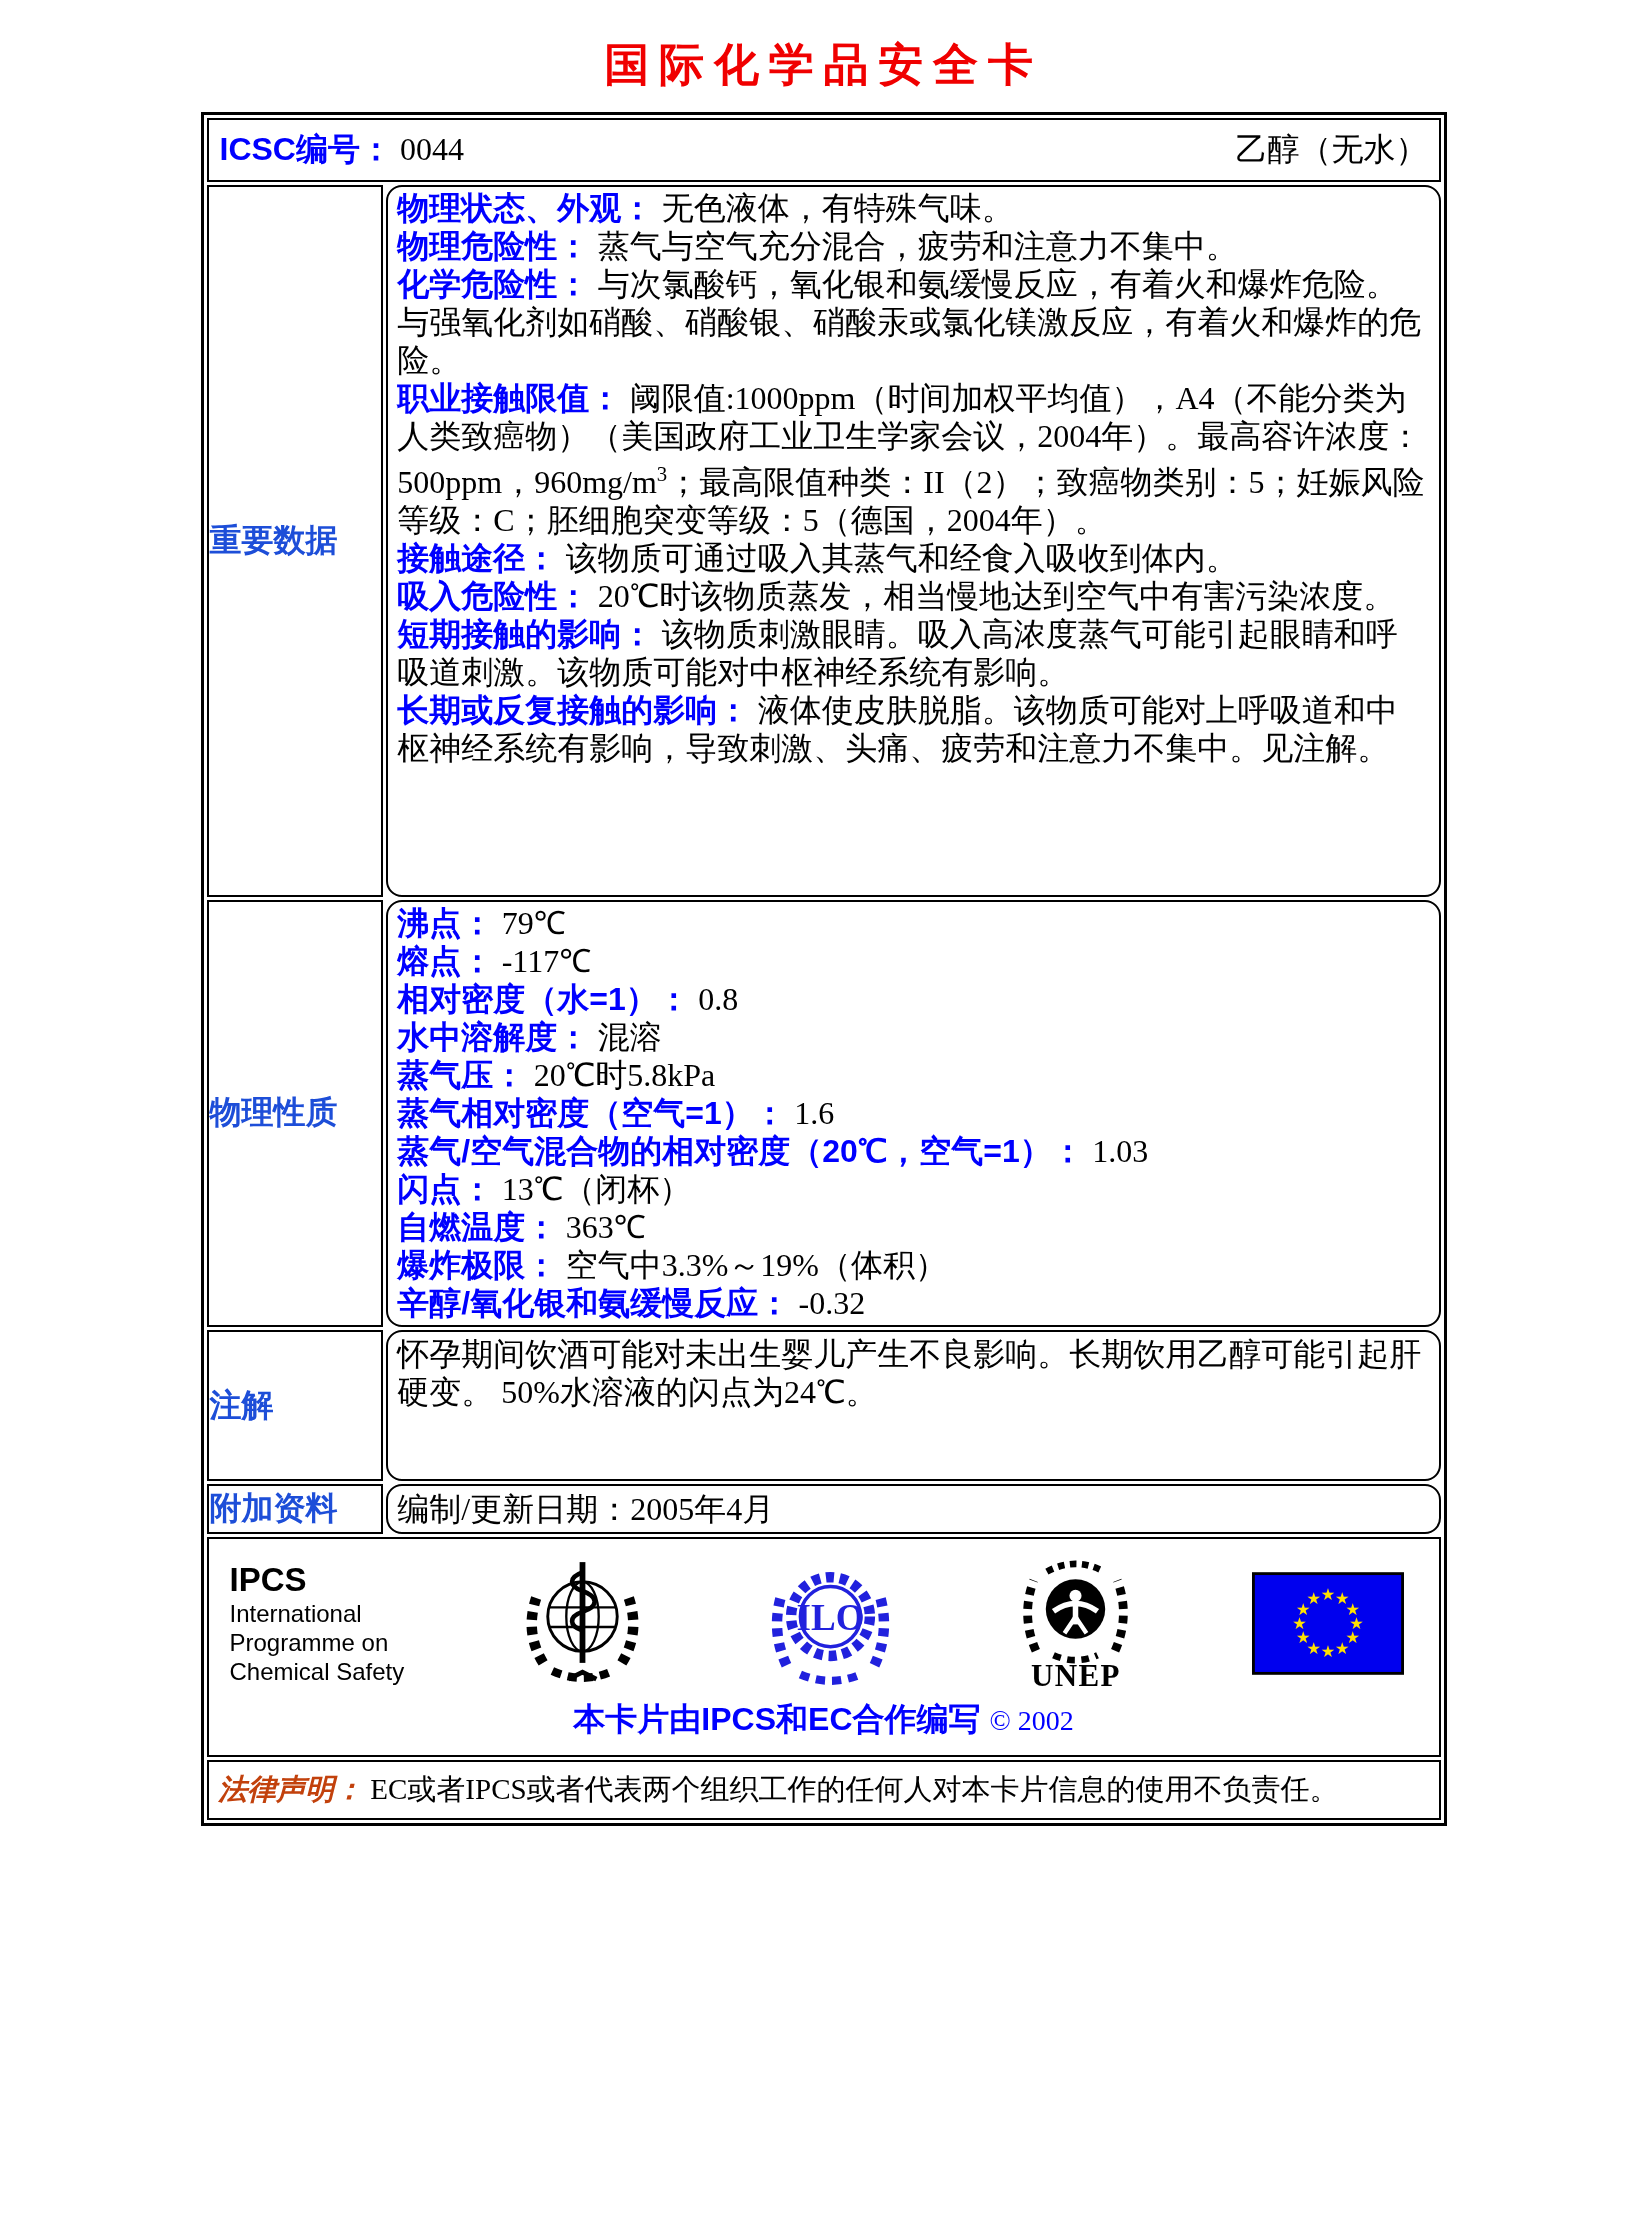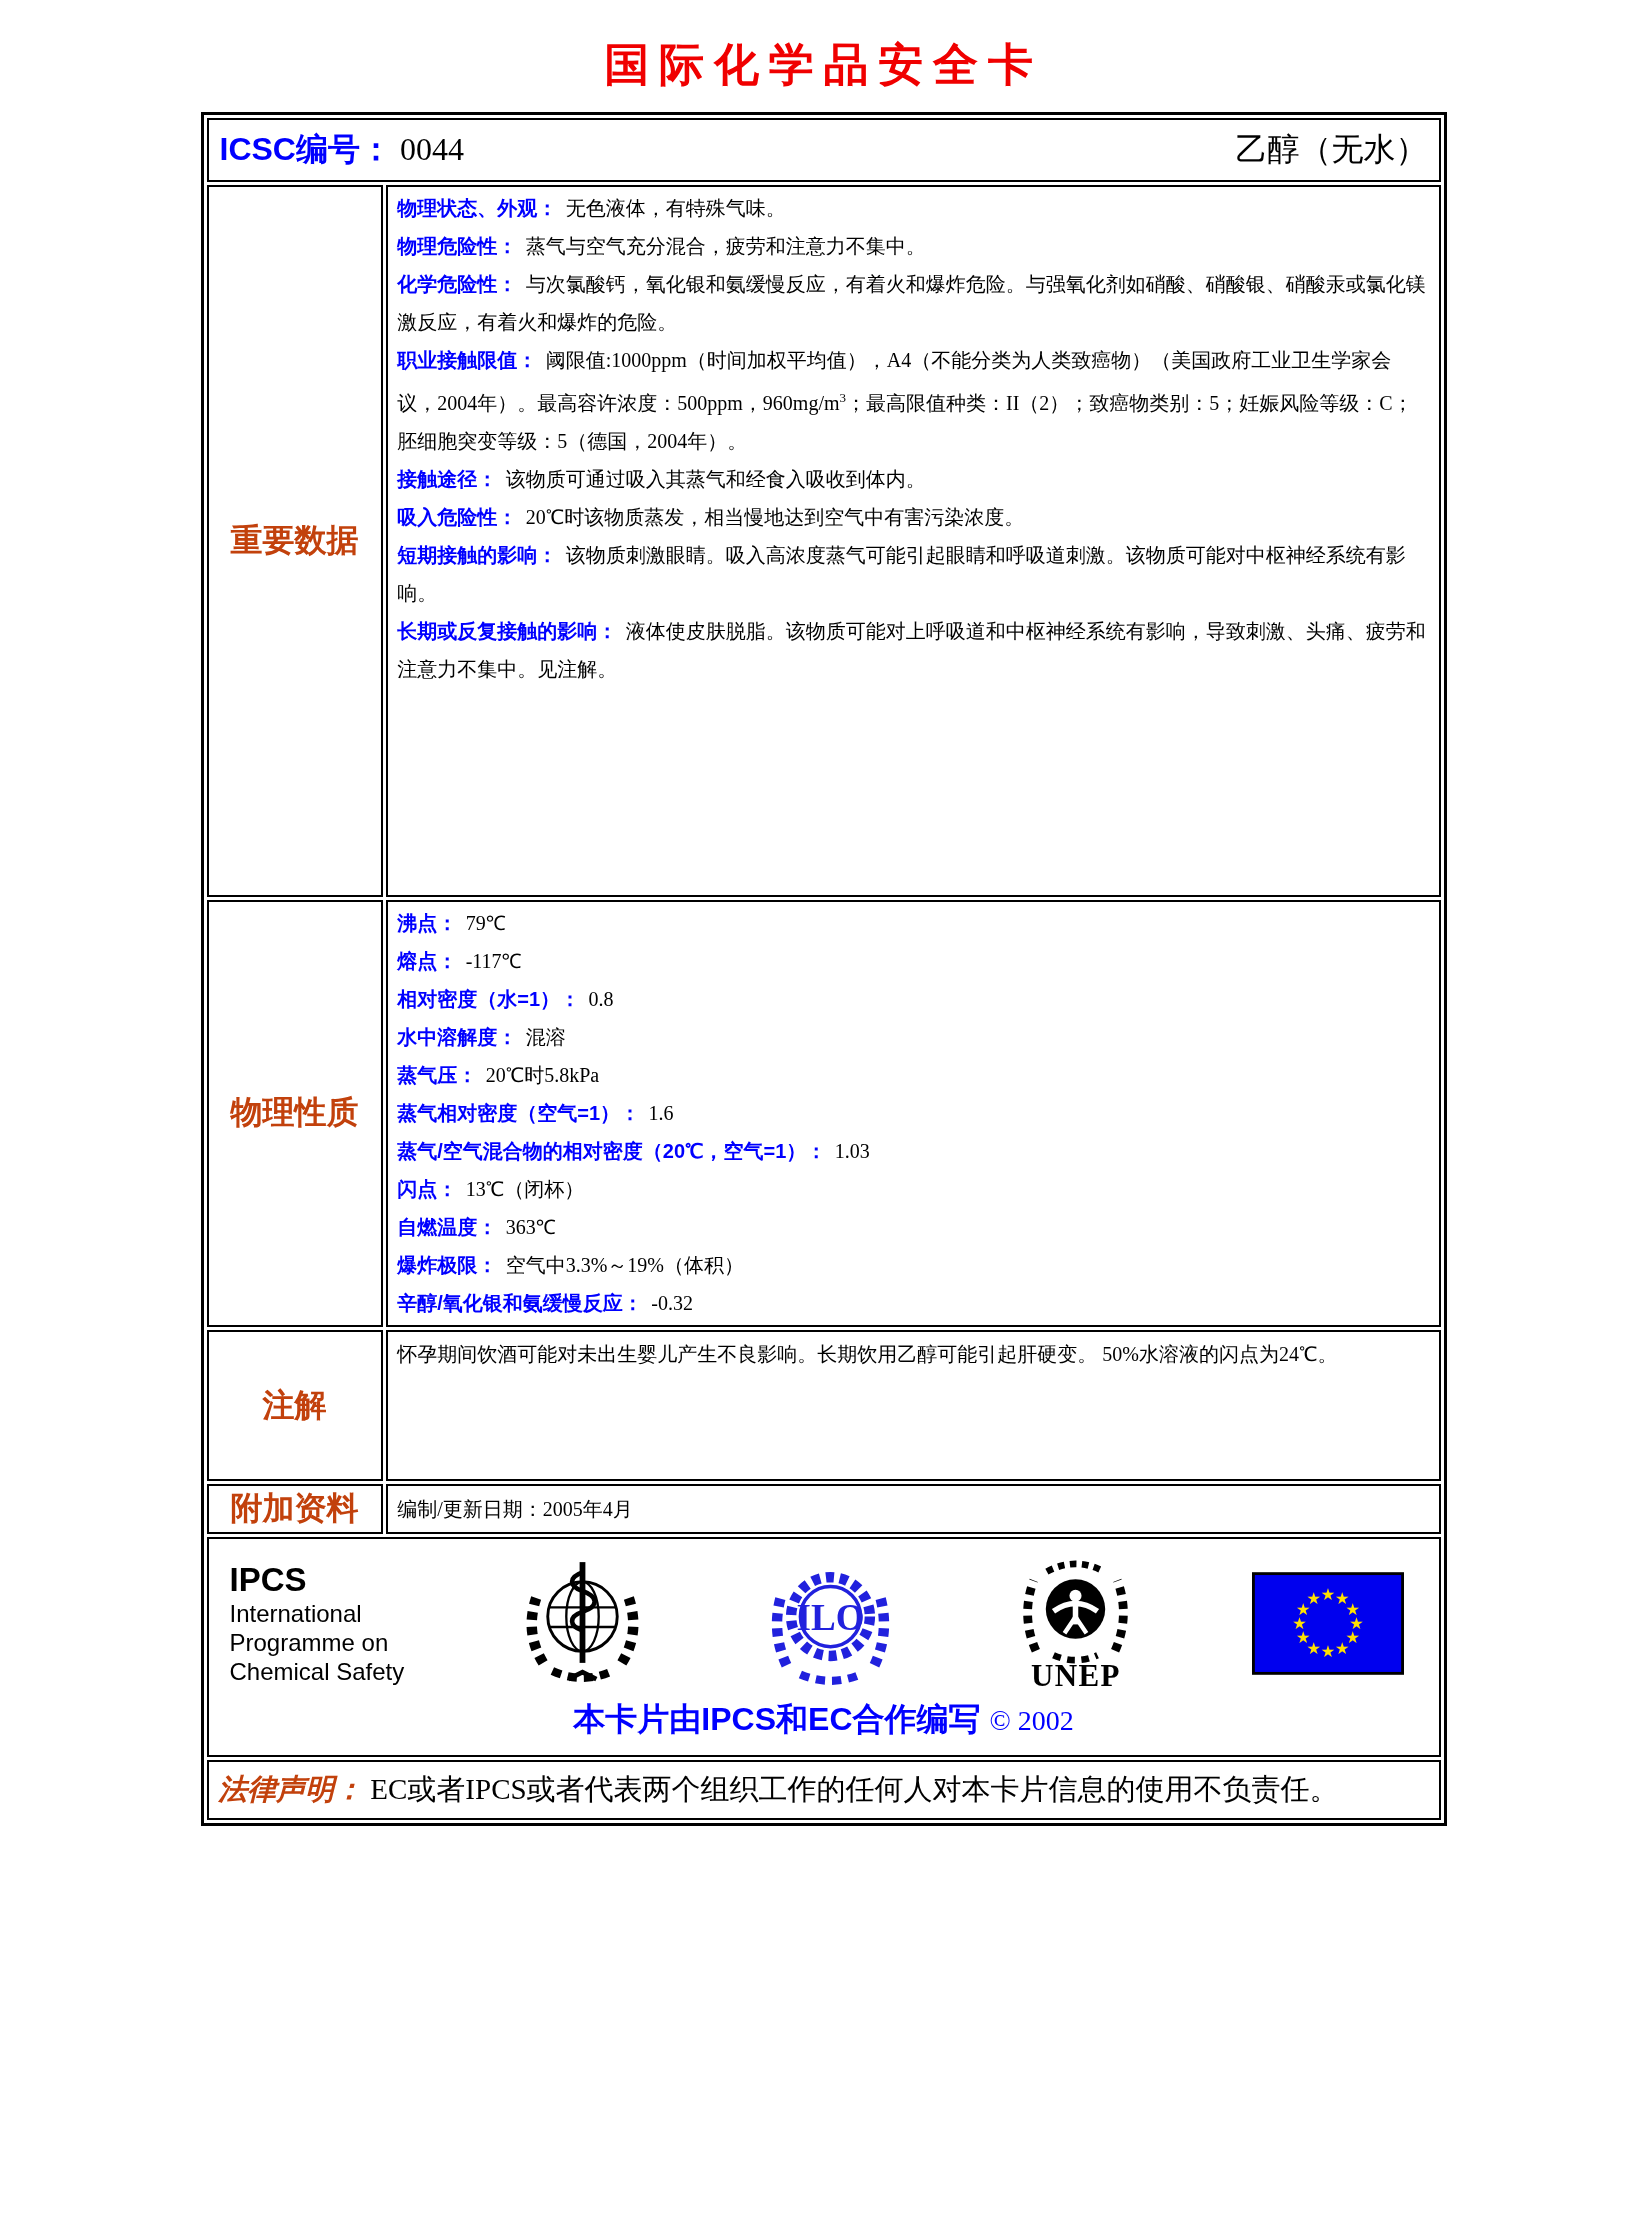--- a/index.html
+++ b/index.html
@@ -8,24 +8,24 @@
   .title{margin:0;padding-top:35px;text-align:center;color:#f00000;
          font-family:"Liberation Sans",sans-serif;font-weight:bold;
          font-size:45px;letter-spacing:9.8px;}
   table.card{width:1246px;margin:16.7px auto 0;border:3.5px solid #000;
              border-collapse:separate;border-spacing:3.5px;}
   table.card td{border:2.1px solid #000;background:#fff;}
   col.c-label{width:176px;}
   .header-cell{height:60px;padding:0 11px;font-size:32px;vertical-align:middle;}
   .header-flex{display:flex;justify-content:space-between;align-items:center;}
   .blue-label{font-family:"Liberation Sans",sans-serif;font-weight:bold;color:#0000ff;}
-  .label-cell{text-align:center;vertical-align:middle;
+  .label-cell{vertical-align:middle;
               font-family:"Liberation Sans",sans-serif;font-weight:bold;
-              font-size:32px;color:#c2410c;}
-  .content-cell{vertical-align:top;padding:2.8px 9.8px;font-size:20px;line-height:38px;overflow:hidden;}
+              font-size:32px;color:#1d4ed8;}
+  .content-cell{vertical-align:top;padding:2.8px 9.8px;font-size:32px;line-height:38px;overflow:hidden;border-radius:16px;}
   .h-important{height:706px;}
   .h-physical{height:409px;}
   .h-environment{height:127px;}
   .h-notes{height:145px;}
   .h-additional{height:43px;margin-top:36px;}
   .entry .elabel{font-family:"Liberation Sans",sans-serif;font-weight:bold;color:#0000ff;margin-right:8.4px;}
   .entry sup{font-size:65%;}
   .v-middle{vertical-align:middle;}
   .logos-cell{height:170px;padding:13px 7px;}
   .logos-wrap{display:flex;align-items:center;justify-content:space-between;padding:1.4px 28px 0 14px;}

